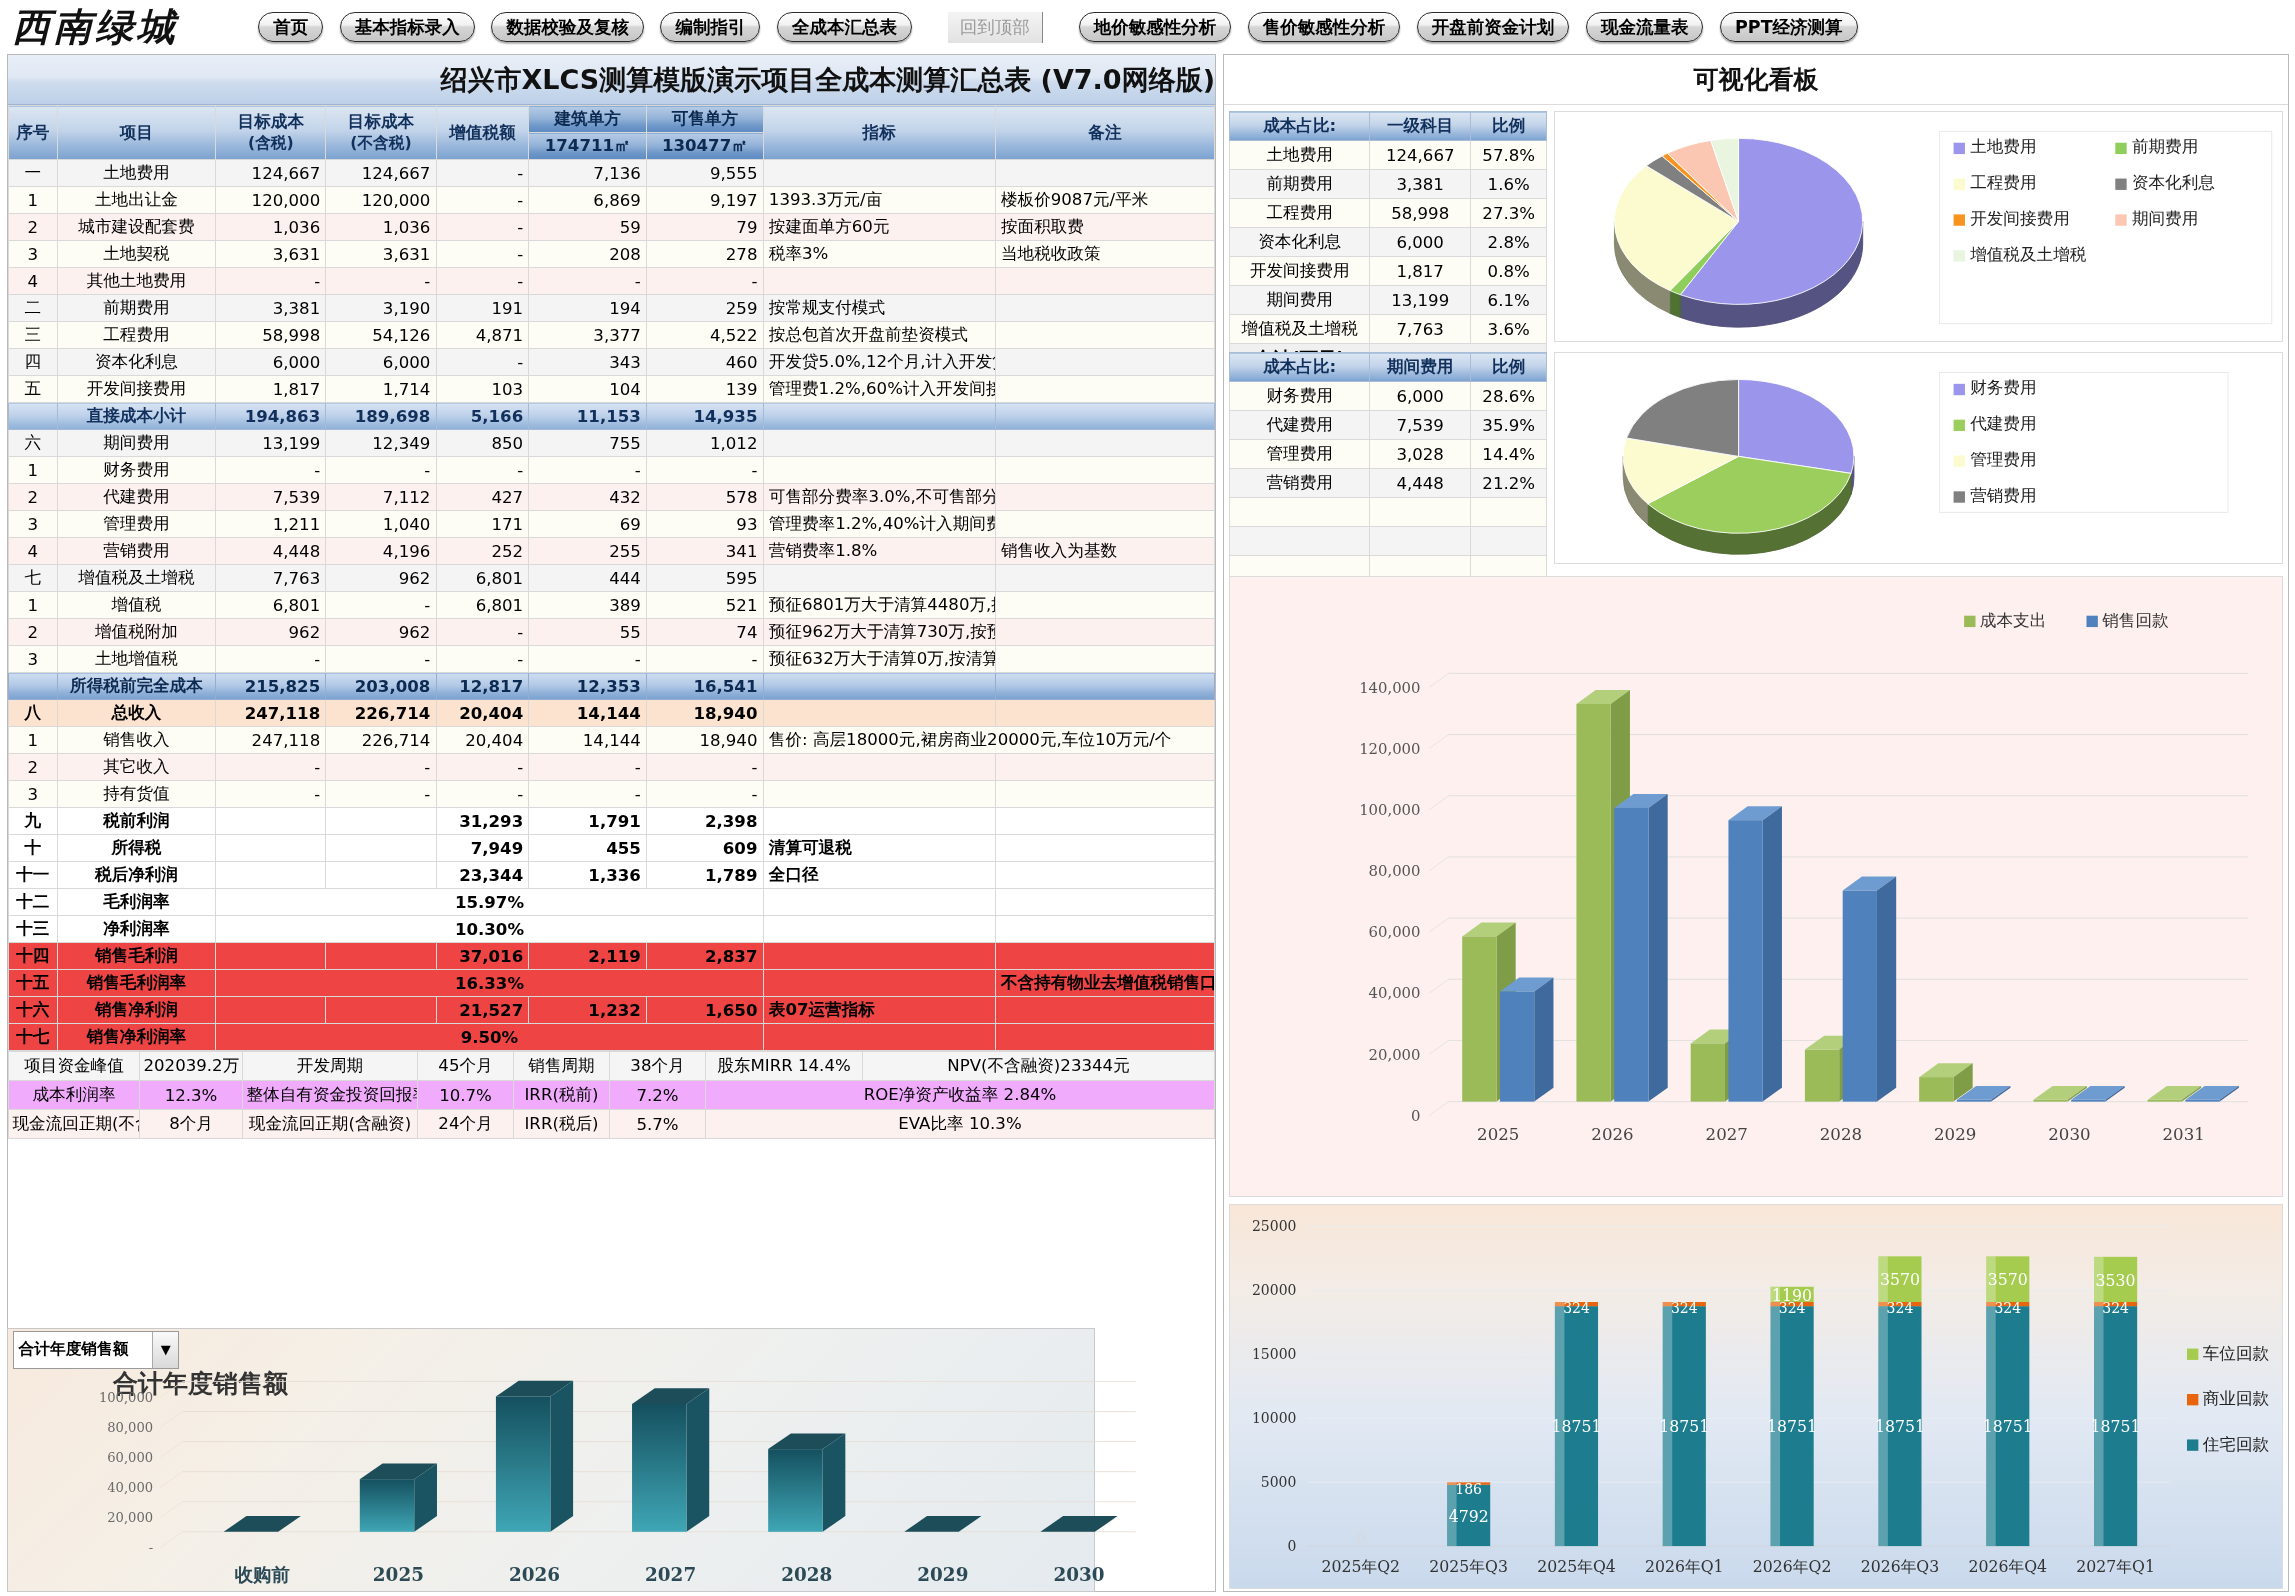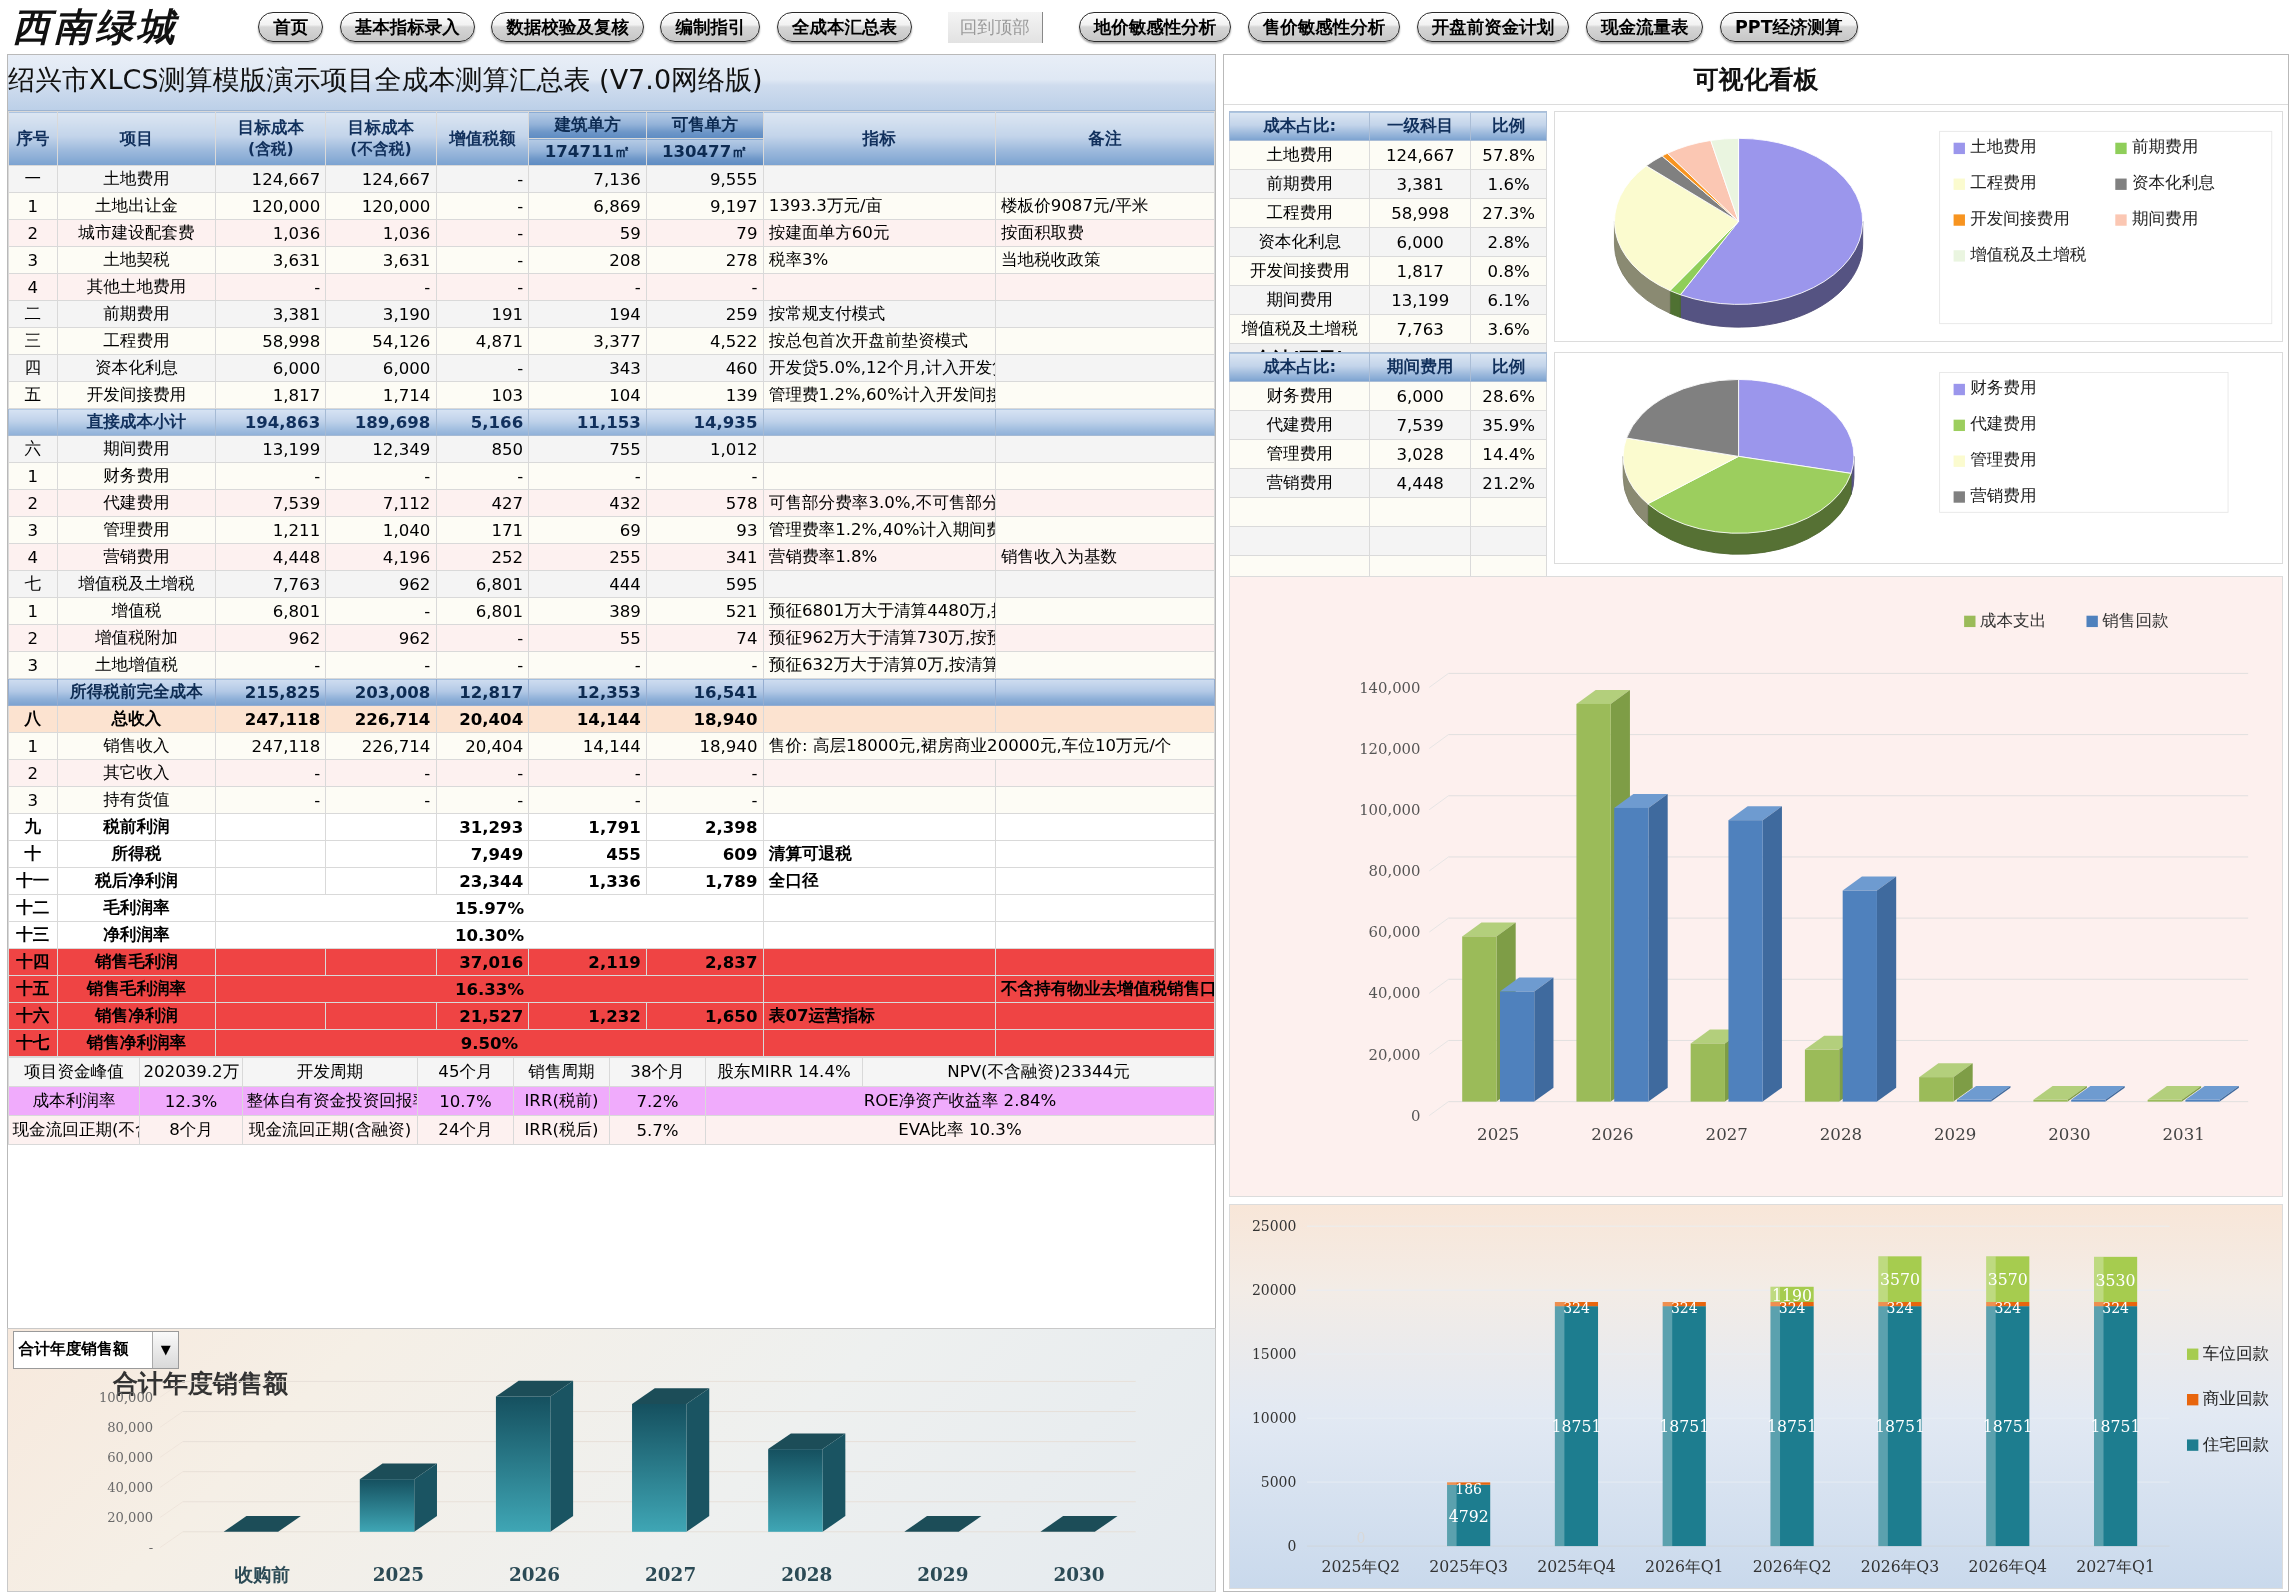--- a/index.html
+++ b/index.html
@@ -35,22 +35,22 @@
   .wrap { position:relative; width:2295px; height:1542px; }
   .panel-left {
     position:absolute; left:7px; top:0px; width:1209px; height:1538px;
     background:#fff; border:0.9px solid #b9b9b9;
   }
   .panel-right {
     position:absolute; left:1223px; top:0px; width:1066px; height:1538px;
     background:#fff; border:0.9px solid #b9b9b9;
   }
   .title-main {
-    height:56px; line-height:50px; text-align:left;
-    font-size:27px; font-weight:normal; color:#111;
+    height:50px; line-height:50px; text-align:right;
+    font-size:27px; font-weight:bold; color:#111;
     background:linear-gradient(to bottom,#e8eef7 0%,#dfe8f4 45%,#cfdcee 55%,#bcd0e8 100%);
     border-bottom:0.9px solid #9db4d1;
   }
   .title-right {
     height:50px; line-height:50px; text-align:center;
     font-size:25px; font-weight:bold; color:#111;
     background:#ffffff; border-bottom:0.9px solid #dcdcdc;
   }
   .subbar { display:flex; height:31px; align-items:center; background:#fdfcf5;
             border-bottom:0.9px solid #d8d8d8; font-size:16.6px;}
@@ -93,21 +93,21 @@
 
   
   table.kpi { border-collapse:collapse; width:1207px; table-layout:fixed; }
   table.kpi td { border:0.9px solid #d9d9d9; height:29px; font-size:16.6px; text-align:center;
      padding:0.9px 3.5px; white-space:nowrap; overflow:hidden;}
   table.kpi tr.k1 td { background:#f5f5f5; }
   table.kpi tr.k2 td { background:#f0abfc; }
   table.kpi tr.k3 td { background:#fdf1f0; }
 
   
-  .chart-bl { position:absolute; left:7px; top:1274px; width:1209px; height:264px;
+  .chart-bl { position:absolute; left:7px; top:1274px; width:1088px; height:264px;
      background:linear-gradient(135deg,#f7e9dd 0%,#f5efe6 25%,#eef0ef 60%,#e4eaef 100%);
      border:0.9px solid #c9c9c9; }
   .dropdown { position:absolute; left:5.2px; top:1.7px; width:166px; height:38px;
     border:1.7px solid #9a9a9a; background:#fff; display:flex; align-items:center;
     font-size:16.6px; padding-left:4.4px; z-index:5; }
   .dropdown .dd-txt { flex:1; white-space:nowrap; font-weight:bold; font-size:15.7px;}
   .dropdown .dd-arr { width:26px; height:100%; display:flex; align-items:center;
     justify-content:center; background:linear-gradient(to bottom,#fafafa,#d9d9d9);
     border-left:0.9px solid #aaa; font-size:13px;}
   table.mini { border-collapse:collapse; table-layout:fixed; width:100%; }

